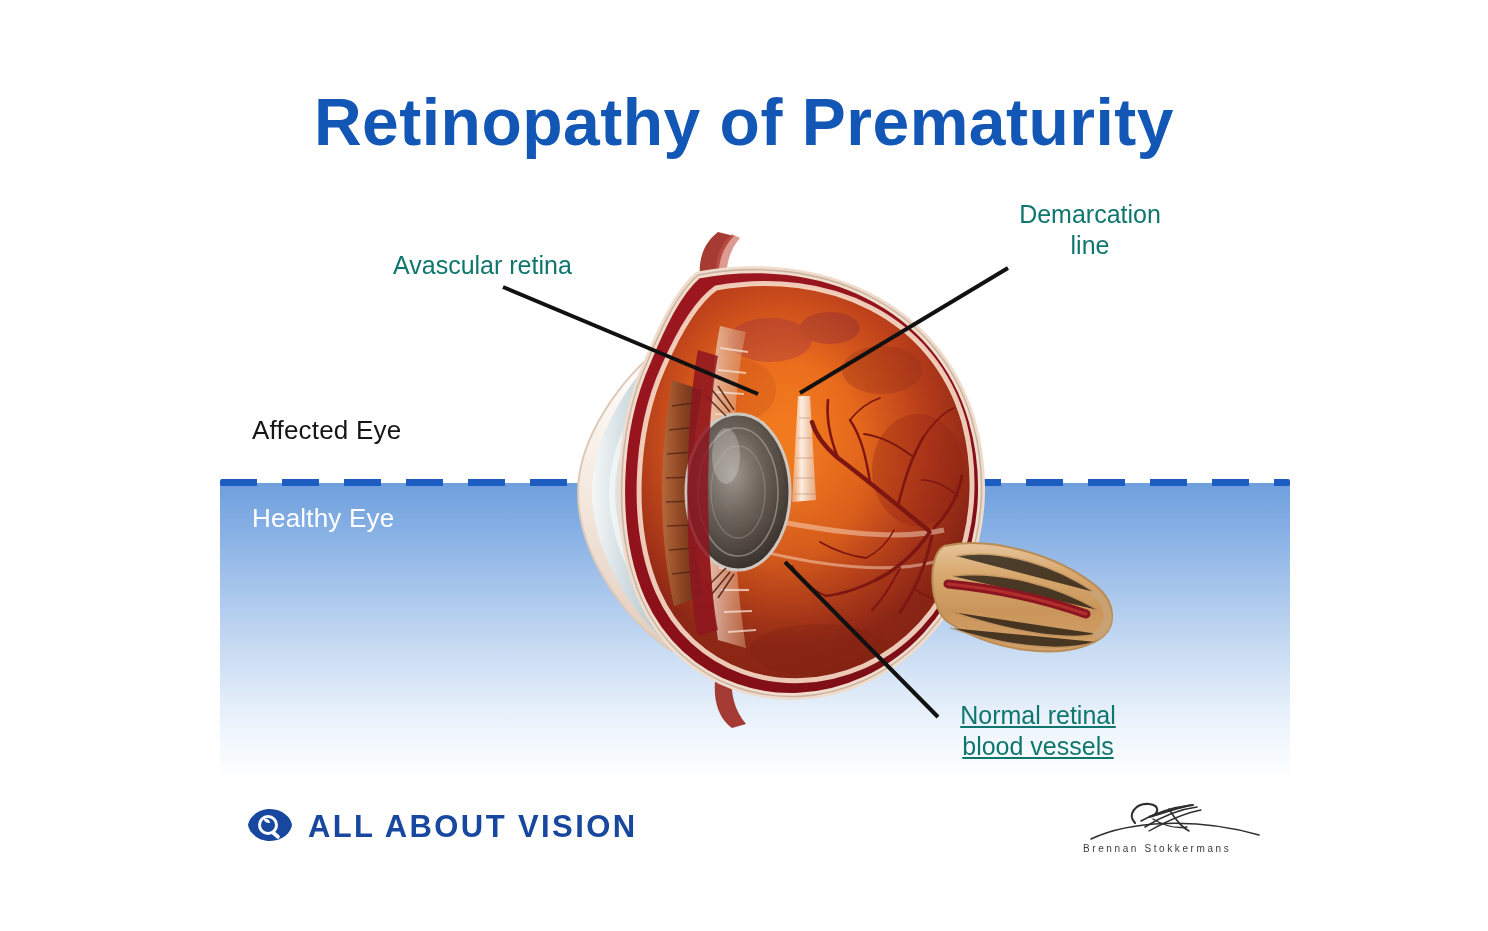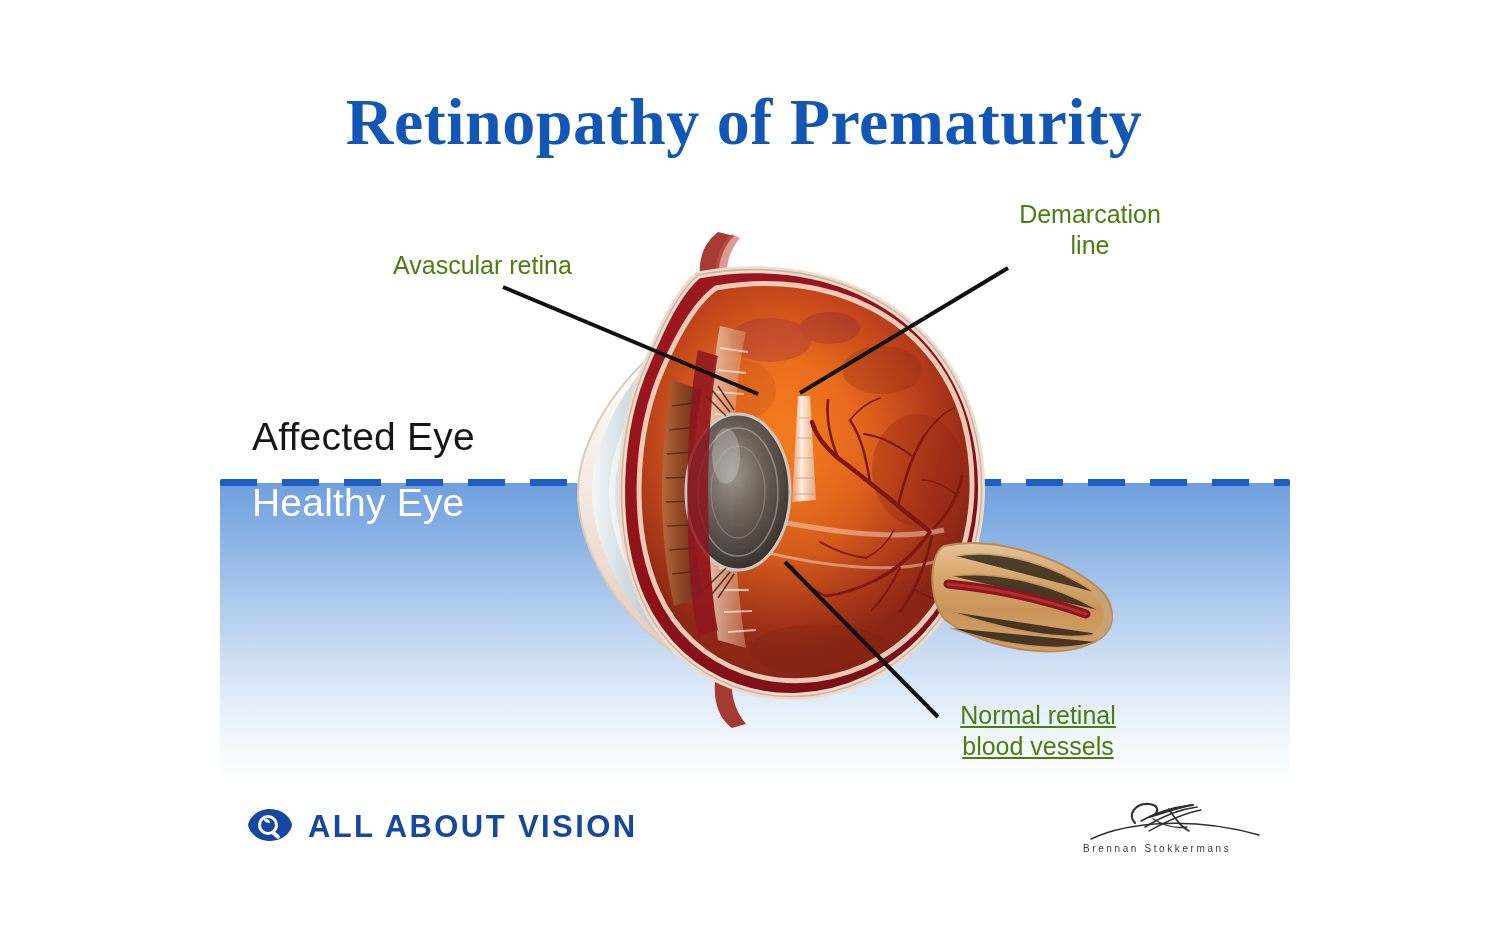--- a/index.html
+++ b/index.html
@@ -16,21 +16,21 @@
     font-family: "Liberation Sans", sans-serif;
   }
 
   
   #title {
     position: absolute;
     left: 0;
     top: 84px;
     width: 1488px;
     text-align: center;
-    font-family: Liberation Serif, serif;
+    font-family: Liberation Sans, sans-serif;
     font-weight: bold;
     font-size: 66px;
     letter-spacing: 0.5px;
     color: #1257b5;
     white-space: nowrap;
   }
 
   
   #healthy-band {
     position: absolute;
@@ -65,36 +65,36 @@
     left: 520px;
     top: 230px;
     width: 620px;
     height: 500px;
   }
   #eye-illustration svg { display: block; }
 
   
   .callout {
     position: absolute;
-    color: #4d7c0f;
+    color: #0f766e;
     font-size: 25px;
     line-height: 1.22;
     white-space: pre-line;
   }
   #label-avascular { left: 393px; top: 250px; }
   #label-demarcation { left: 1005px; top: 199px; text-align: center; width: 170px; }
   #label-vessels { left: 938px; top: 700px; text-align: center; width: 200px; text-decoration: underline; }
 
   .eye-mode-label {
     position: absolute;
-    font-size: 39px;
+    font-size: 26px;
     letter-spacing: 0.2px;
   }
   #label-affected { left: 252px; top: 415px; color: #161616; }
-  #label-healthy  { left: 252px; top: 481px; color: #ffffff; }
+  #label-healthy  { left: 252px; top: 503px; color: #ffffff; }
 
   
   #leaders {
     position: absolute;
     left: 0; top: 0;
     width: 1488px; height: 931px;
     pointer-events: none;
   }
 
   

